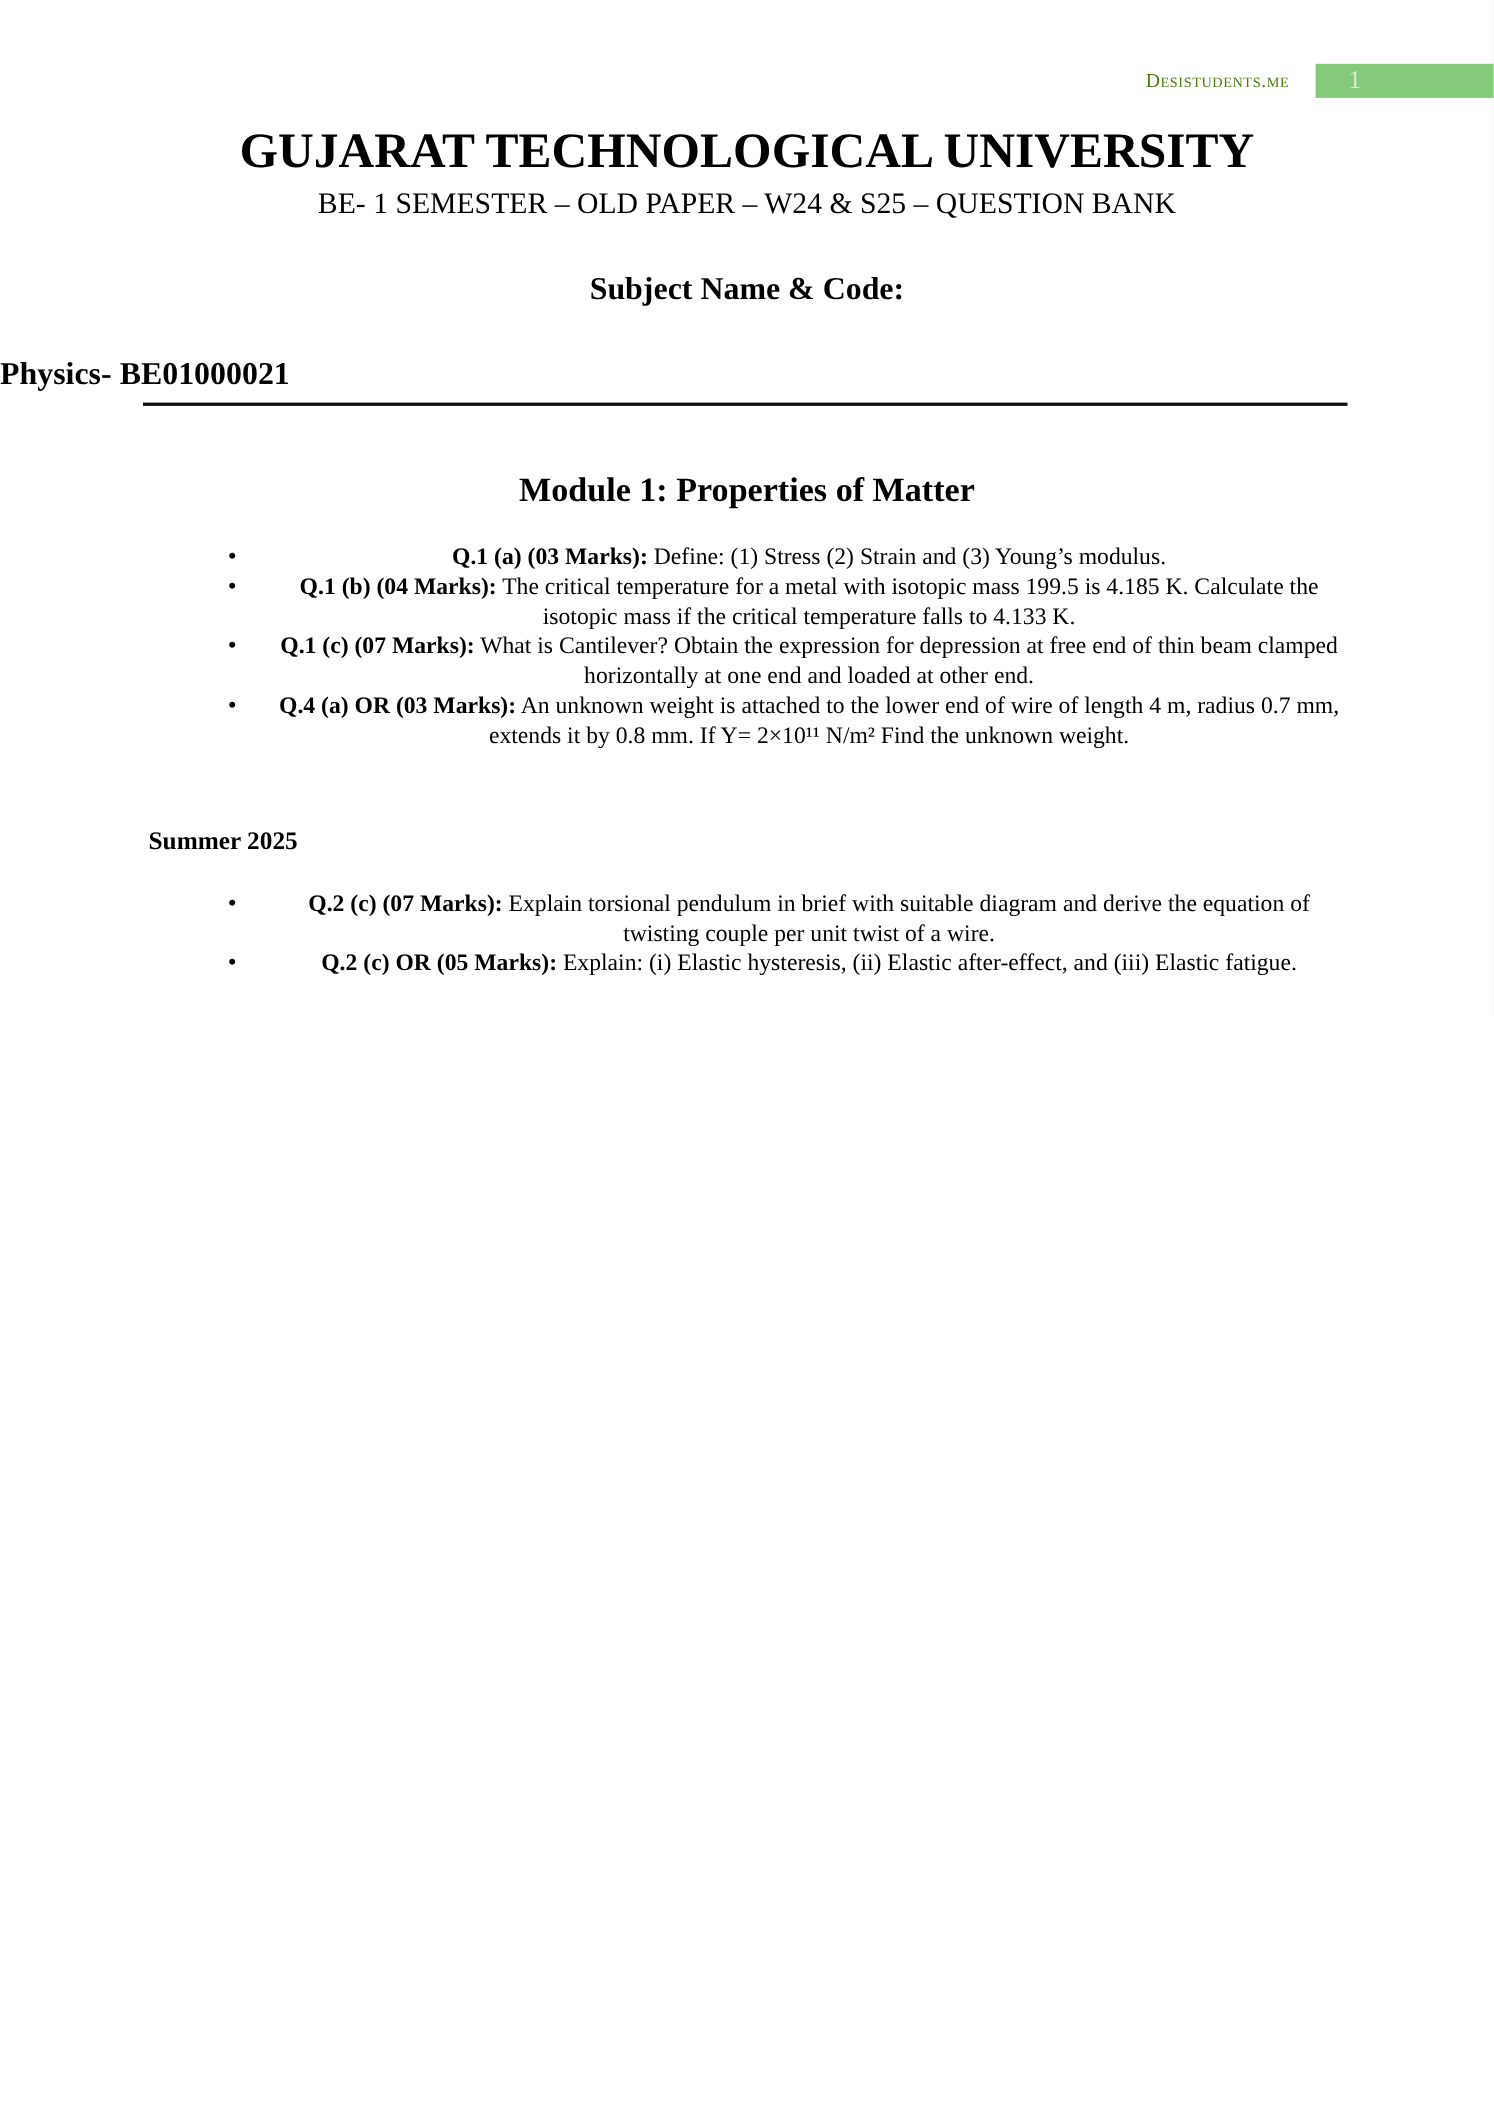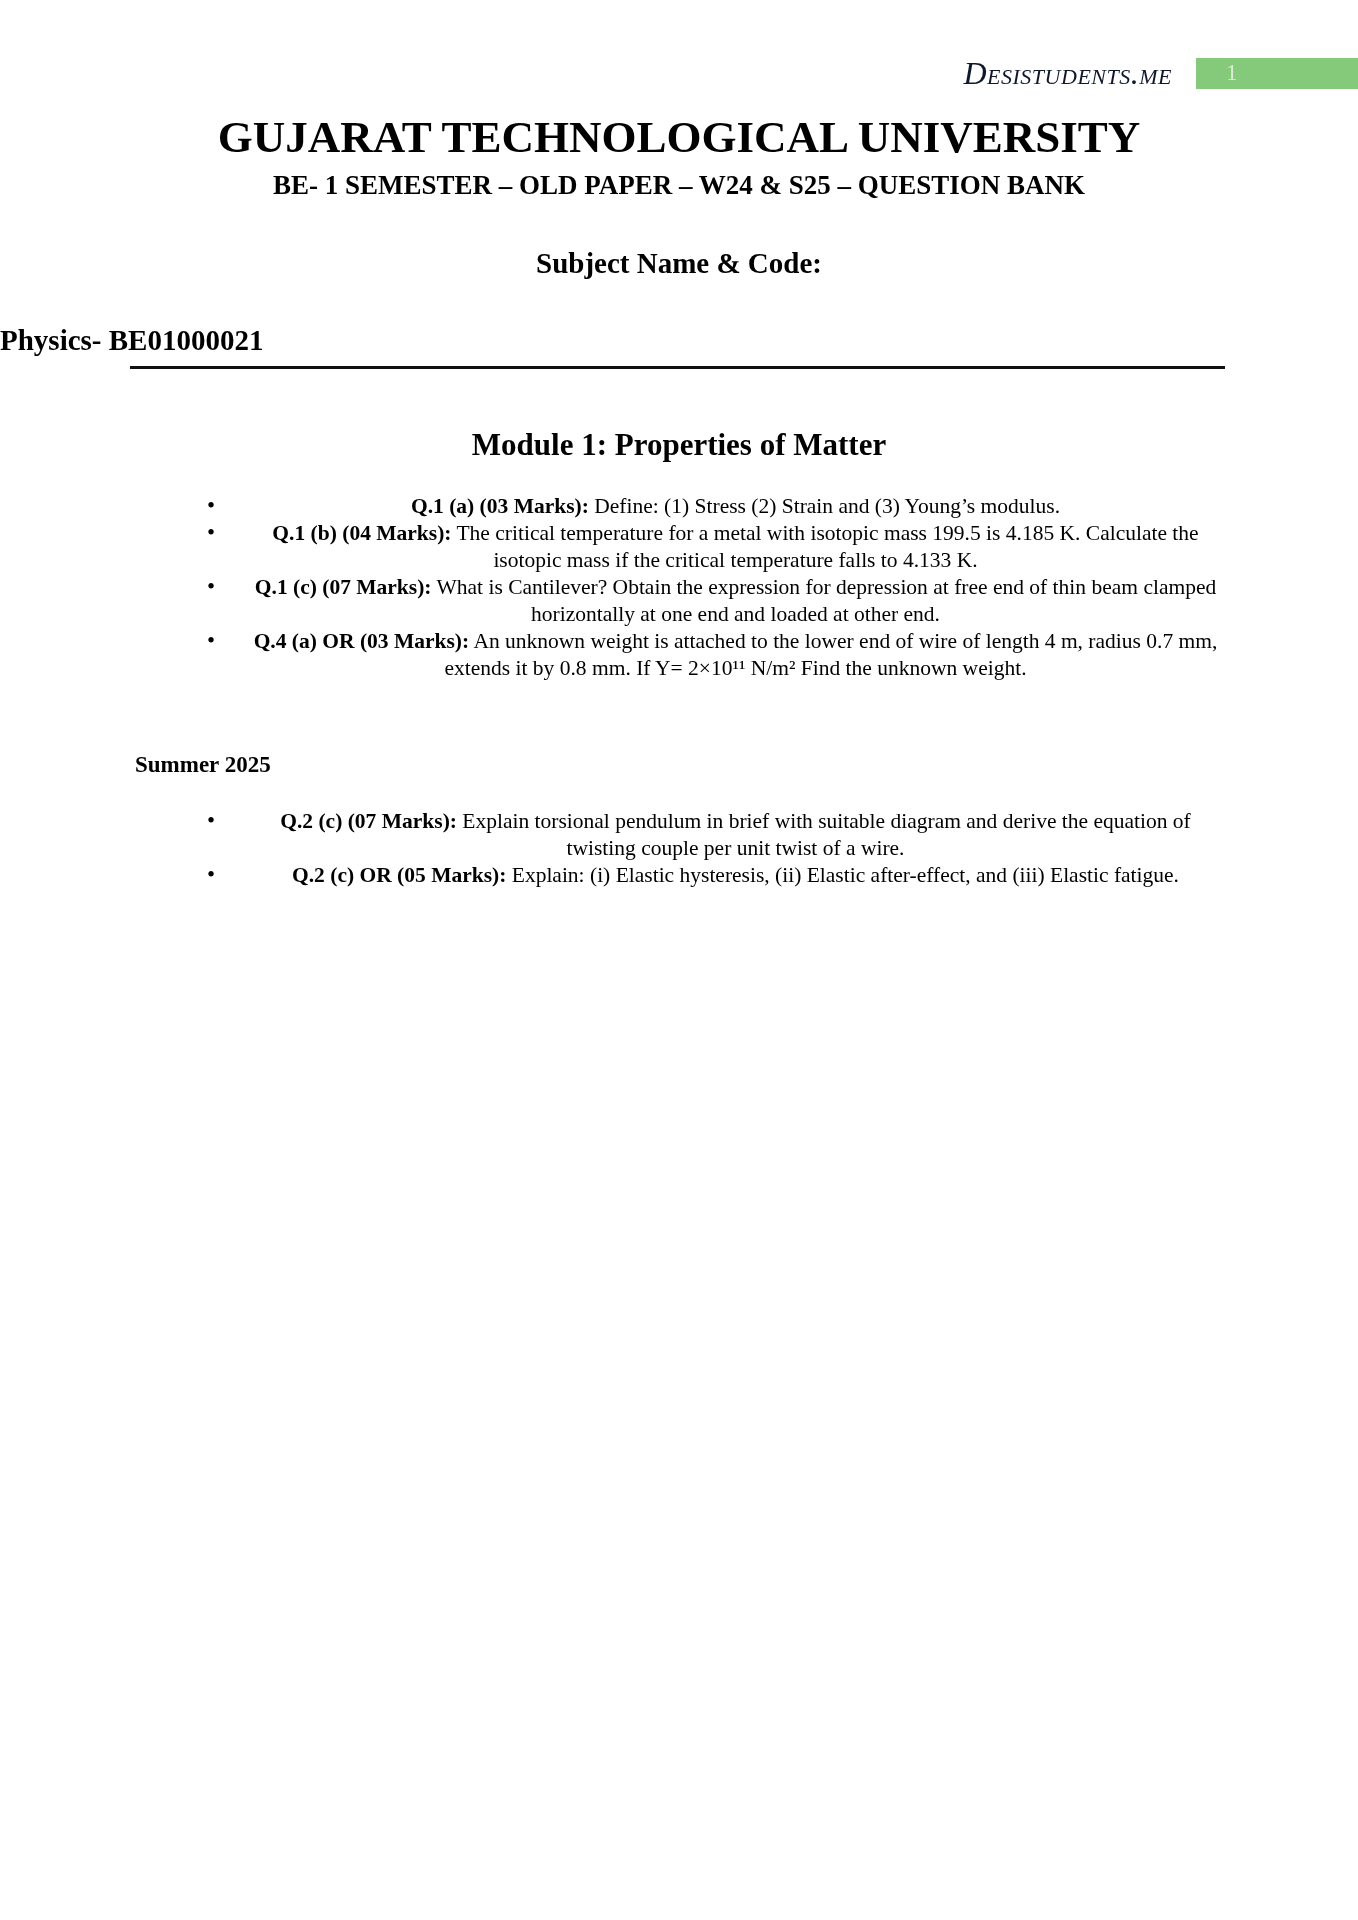--- a/index.html
+++ b/index.html
@@ -17,26 +17,25 @@
   
   .site-header {
     position: absolute;
     top: 58px;
     right: 0;
     display: flex;
     align-items: center;
   }
   .site-name {
     font-variant: small-caps;
-    font-size: 32px;
+    font-size: 18px;
     letter-spacing: 0.5px;
-    color: #0f172a;
+    color: #4d7c0f;
     margin-right: 24px;
     line-height: 31px;
-    font-style: italic;
   }
   .page-badge {
     width: 162px;
     height: 31px;
     background: #85c97a;
     box-sizing: border-box;
     padding-left: 30px;
     font-size: 23px;
     line-height: 30px;
     color: #dcead5;
@@ -48,21 +47,21 @@
     padding-top: 112px;
     text-align: center;
     font-size: 45px;
     font-weight: bold;
     line-height: 1.15;
   }
   .subtitle {
     margin: 6px 0 0 0;
     text-align: center;
     font-size: 27px;
-    font-weight: bold;
+    font-weight: normal;
   }
   .subject-label {
     margin: 46px 0 0 0;
     text-align: center;
     font-size: 29px;
     font-weight: bold;
   }
   .subject-value {
     margin: 44px 0 0 0;
     text-align: left;

